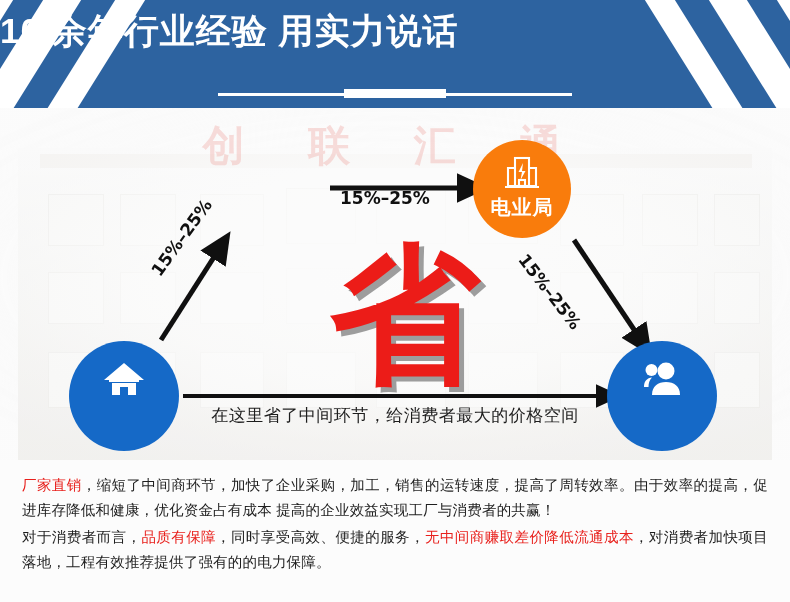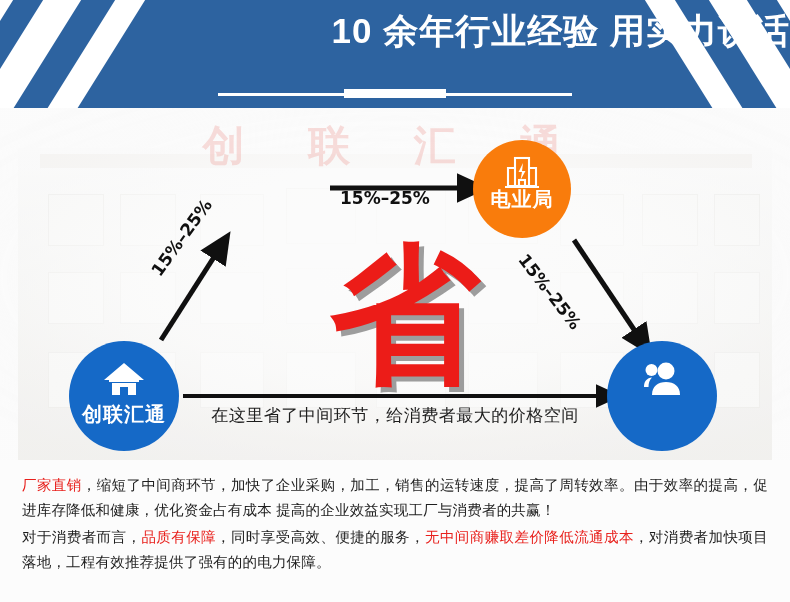--- a/index.html
+++ b/index.html
@@ -41,21 +41,21 @@
   .banner-stripes-left .s2 { left: 10px;  width: 38px; transform: skewX(-32deg); }
   .banner-stripes-left .s3 { left: 82px;  width: 30px; transform: skewX(-32deg); }
   .banner-stripes-right .s1 { right: -66px; width: 46px; transform: skewX(32deg); }
   .banner-stripes-right .s2 { right: 10px;  width: 38px; transform: skewX(32deg); }
   .banner-stripes-right .s3 { right: 82px;  width: 30px; transform: skewX(32deg); }
 
   .banner-inner {
     position: absolute;
     left: 0; right: 0; top: 0;
     height: 108px;
-    text-align: right;
+    text-align: left;
     z-index: 4;
   }
   .banner-title {
     position: absolute;
     left: 0; right: 0; top: 10px;
     font-size: 35px;
     line-height: 42px;
     font-weight: bold;
     color: #ffffff;
     letter-spacing: 1px;
@@ -177,21 +177,21 @@
   #node-dealer .n-icon  { top: 18px; height: 36px; }
   #node-dealer .n-label { top: 55px; font-size: 21px; }
   #node-dealer .n-sub   { top: 82px; font-size: 14px; }
 
   
   #node-power {
     left: 473px; top: 32px;
     width: 98px; height: 98px;
   }
   #node-power .n-icon  { top: 16px; height: 34px; }
-  #node-power .n-label { top: 46px; font-size: 20px; }
+  #node-power .n-label { top: 54px; font-size: 20px; }
 
   
   #node-maker {
     left: 69px; top: 233px;
     width: 110px; height: 110px;
   }
   #node-maker .n-icon  { top: 20px; height: 36px; }
   #node-maker .n-label { top: 60px; font-size: 20px; }
 
   
@@ -365,21 +365,20 @@
       <div class="n-label">电业局</div>
     </div>
 
     <div class="node blue" id="node-maker">
       <div class="n-icon">
         <svg width="42" height="36" viewBox="0 0 42 36" fill="#ffffff">
           <path d="M21 2 L41 19 L36 19 L36 21 L6 21 L6 19 L1 19 Z"></path>
           <path d="M9 22 H33 V34 H25 V26 H17 V34 H9 Z"></path>
         </svg>
       </div>
-      <div class="n-label">创联汇通</div>
     </div>
 
     <div class="node blue" id="node-consumer">
       <div class="n-icon">
         <svg width="42" height="36" viewBox="0 0 42 36" fill="#ffffff">
           <circle cx="25" cy="10" r="8.5"></circle>
           <path d="M11 34 C11 25 17 21 25 21 C33 21 39 25 39 34 Z"></path>
           <circle cx="10.5" cy="9" r="6"></circle>
           <path d="M3 26 C3 20 6 17 11 16.5 C8.5 19 7.5 22 7.5 26 Z"></path>
         </svg>

